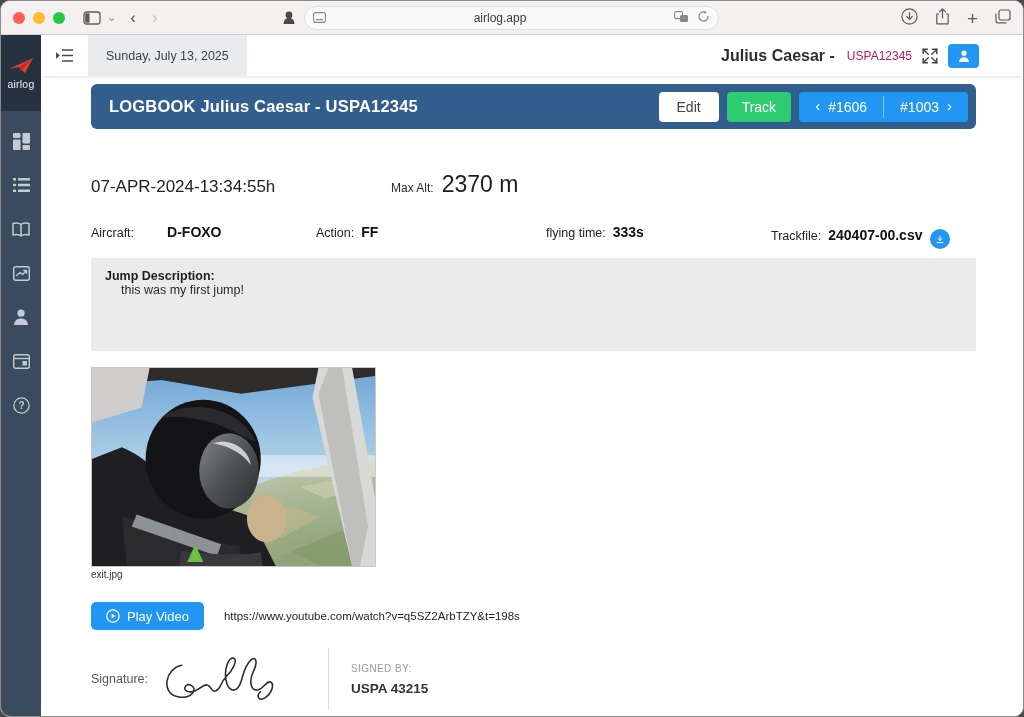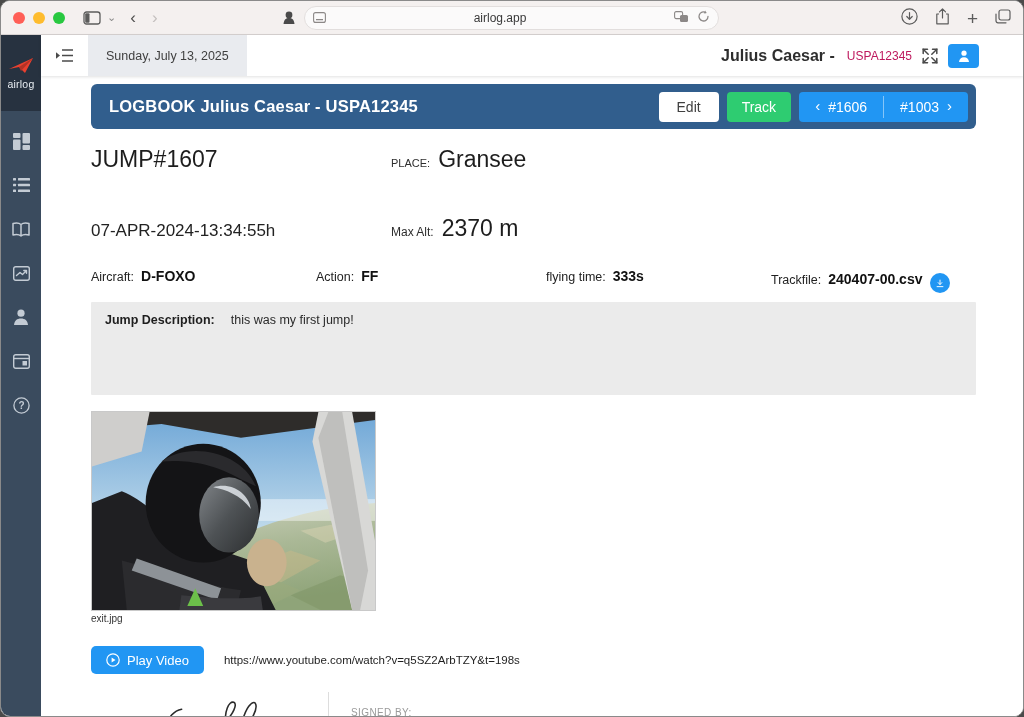--- a/index.html
+++ b/index.html
@@ -75,27 +75,27 @@
   .jrow .lcol{width:300px;}
   .jump-number{font-size:23px;color:#1d1d1d;}
   .small-label{font-size:11px;color:#2e2e2e;}
   .big-val{font-size:23px;color:#1d1d1d;margin-left:8px;}
   .jrow2{margin-top:42px;}
   .jump-datetime{font-size:17px;color:#222;}
   .meta-row{display:flex;margin-top:26px;}
   .meta{display:flex;align-items:baseline;}
   .meta .ml{font-size:12.5px;color:#222;}
   .meta .mv{font-size:14px;font-weight:bold;color:#111;margin-left:7px;}
-  .m1{width:225px;}.m2{width:230px;}.m3{width:225px;}
+  .m1{width:225px;gap:26px;}.m2{width:230px;}.m3{width:225px;}
   .dl-circle{width:20px;height:20px;border-radius:50%;background:#2196f3;border:none;
     display:inline-flex;align-items:center;justify-content:center;margin-left:8px;
     position:relative;top:5px;cursor:pointer;}
   
   .desc-box{margin-top:14px;background:#ebebeb;height:93px;padding:11px 14px;
-    display:flex;align-items:flex-start;border-radius:1px;}
+    display:flex;align-items:flex-start;border-radius:1px;flex-direction:column;}
   .desc-label{font-size:12.5px;font-weight:bold;color:#1e1e1e;}
   .desc-text{font-size:12.5px;color:#2a2a2a;margin-left:16px;}
   
   .photo-wrap{margin-top:16px;width:285px;}
   .photo{width:285px;height:200px;border:1px solid #c9c9c9;display:block;cursor:pointer;}
   .photo-caption{font-size:10px;color:#333;margin-top:2px;}
   
   .video-row{margin-top:22px;display:flex;align-items:center;}
   .btn-play{background:#2196f3;color:#fff;height:28px;padding:0 15px;border-radius:5px;
     font-size:13px;gap:7px;}
@@ -300,25 +300,20 @@
             </span>
             <span class="nav-divider"></span>
             <span class="nav-seg">
               <span>#1003</span>
               <span class="chev">›</span>
             </span>
           </div>
         </div>
 
         <div class="jump-grid">
-          <div class="jrow">
-            <span class="lcol jump-number">JUMP#1607</span>
-            <span class="small-label">PLACE:</span>
-            <span class="big-val">Gransee</span>
-          </div>
           <div class="jrow jrow2">
             <span class="lcol jump-datetime">07-APR-2024-13:34:55h</span>
             <span class="small-label" style="font-size:12px">Max Alt:</span>
             <span class="big-val">2370 m</span>
           </div>
           <div class="meta-row">
             <span class="meta m1">
               <span class="ml">Aircraft:</span>
               <span class="mv">D-FOXO</span>
             </span>

